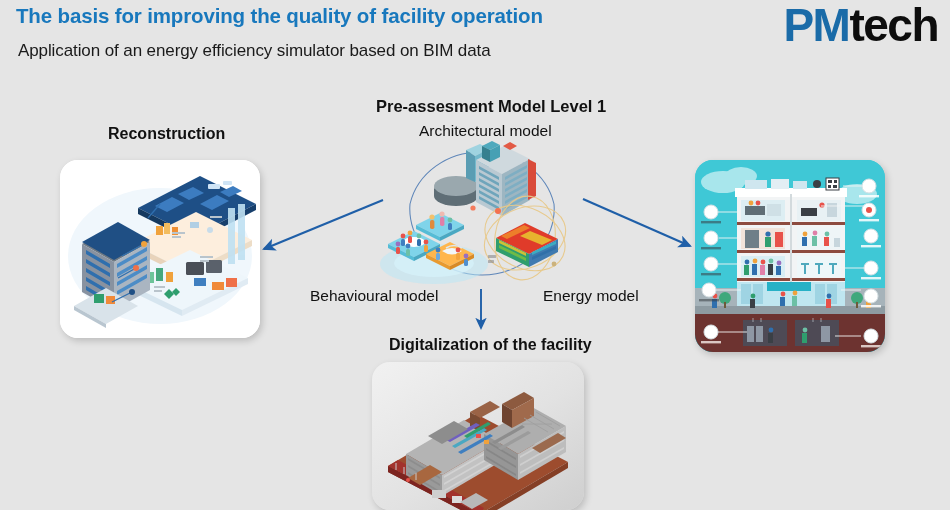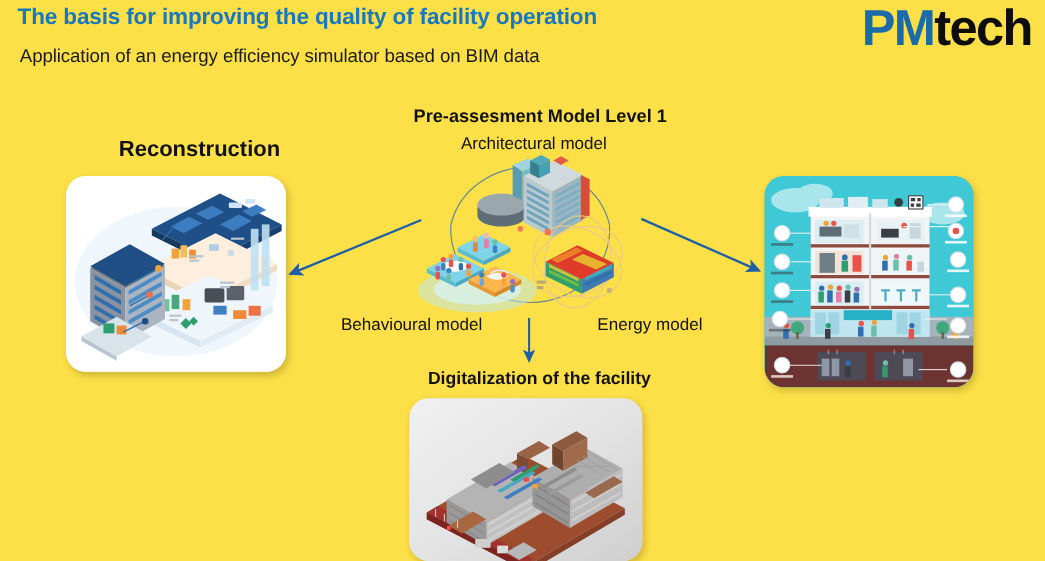--- a/index.html
+++ b/index.html
@@ -11,21 +11,21 @@
     width: 950px;
     height: 510px;
     position: relative;
     overflow: hidden;
     font-family: "Liberation Sans", sans-serif;
     -webkit-font-smoothing: antialiased;
   }
   .slide {
     position: absolute;
     inset: 0;
-    background: #fde047;
+    background: #e5e5e5;
   }
 
   
   .title-main {
     position: absolute;
     left: 16px;
     top: 4px;
     font-size: 20.5px;
     font-weight: bold;
     color: #1878bd;
@@ -54,21 +54,21 @@
   }
   .logo .pm { color: #1a6ba8; }
   .logo .tech { color: #0d0d0d; }
 
   
   .lbl {
     position: absolute;
     white-space: nowrap;
     color: #111111;
   }
-  .lbl-reconstruction { left: 108px; top: 125px; font-size: 20px; font-weight: bold; }
+  .lbl-reconstruction { left: 108px; top: 125px; font-size: 16px; font-weight: bold; }
   .lbl-automation     { left: 718px; top: 125px; font-size: 16px; font-weight: bold; }
   .lbl-preassess      { left: 376px; top: 97px;  font-size: 16.5px; font-weight: bold; }
   .lbl-architectural  { left: 419px; top: 122px; font-size: 15.5px; }
   .lbl-behavioural    { left: 310px; top: 287px; font-size: 15.5px; }
   .lbl-energy         { left: 543px; top: 287px; font-size: 15.5px; text-align: center; }
   .lbl-digitalization { left: 389px; top: 336px; font-size: 16px; font-weight: bold; }
 
   
   .card {
     position: absolute;

